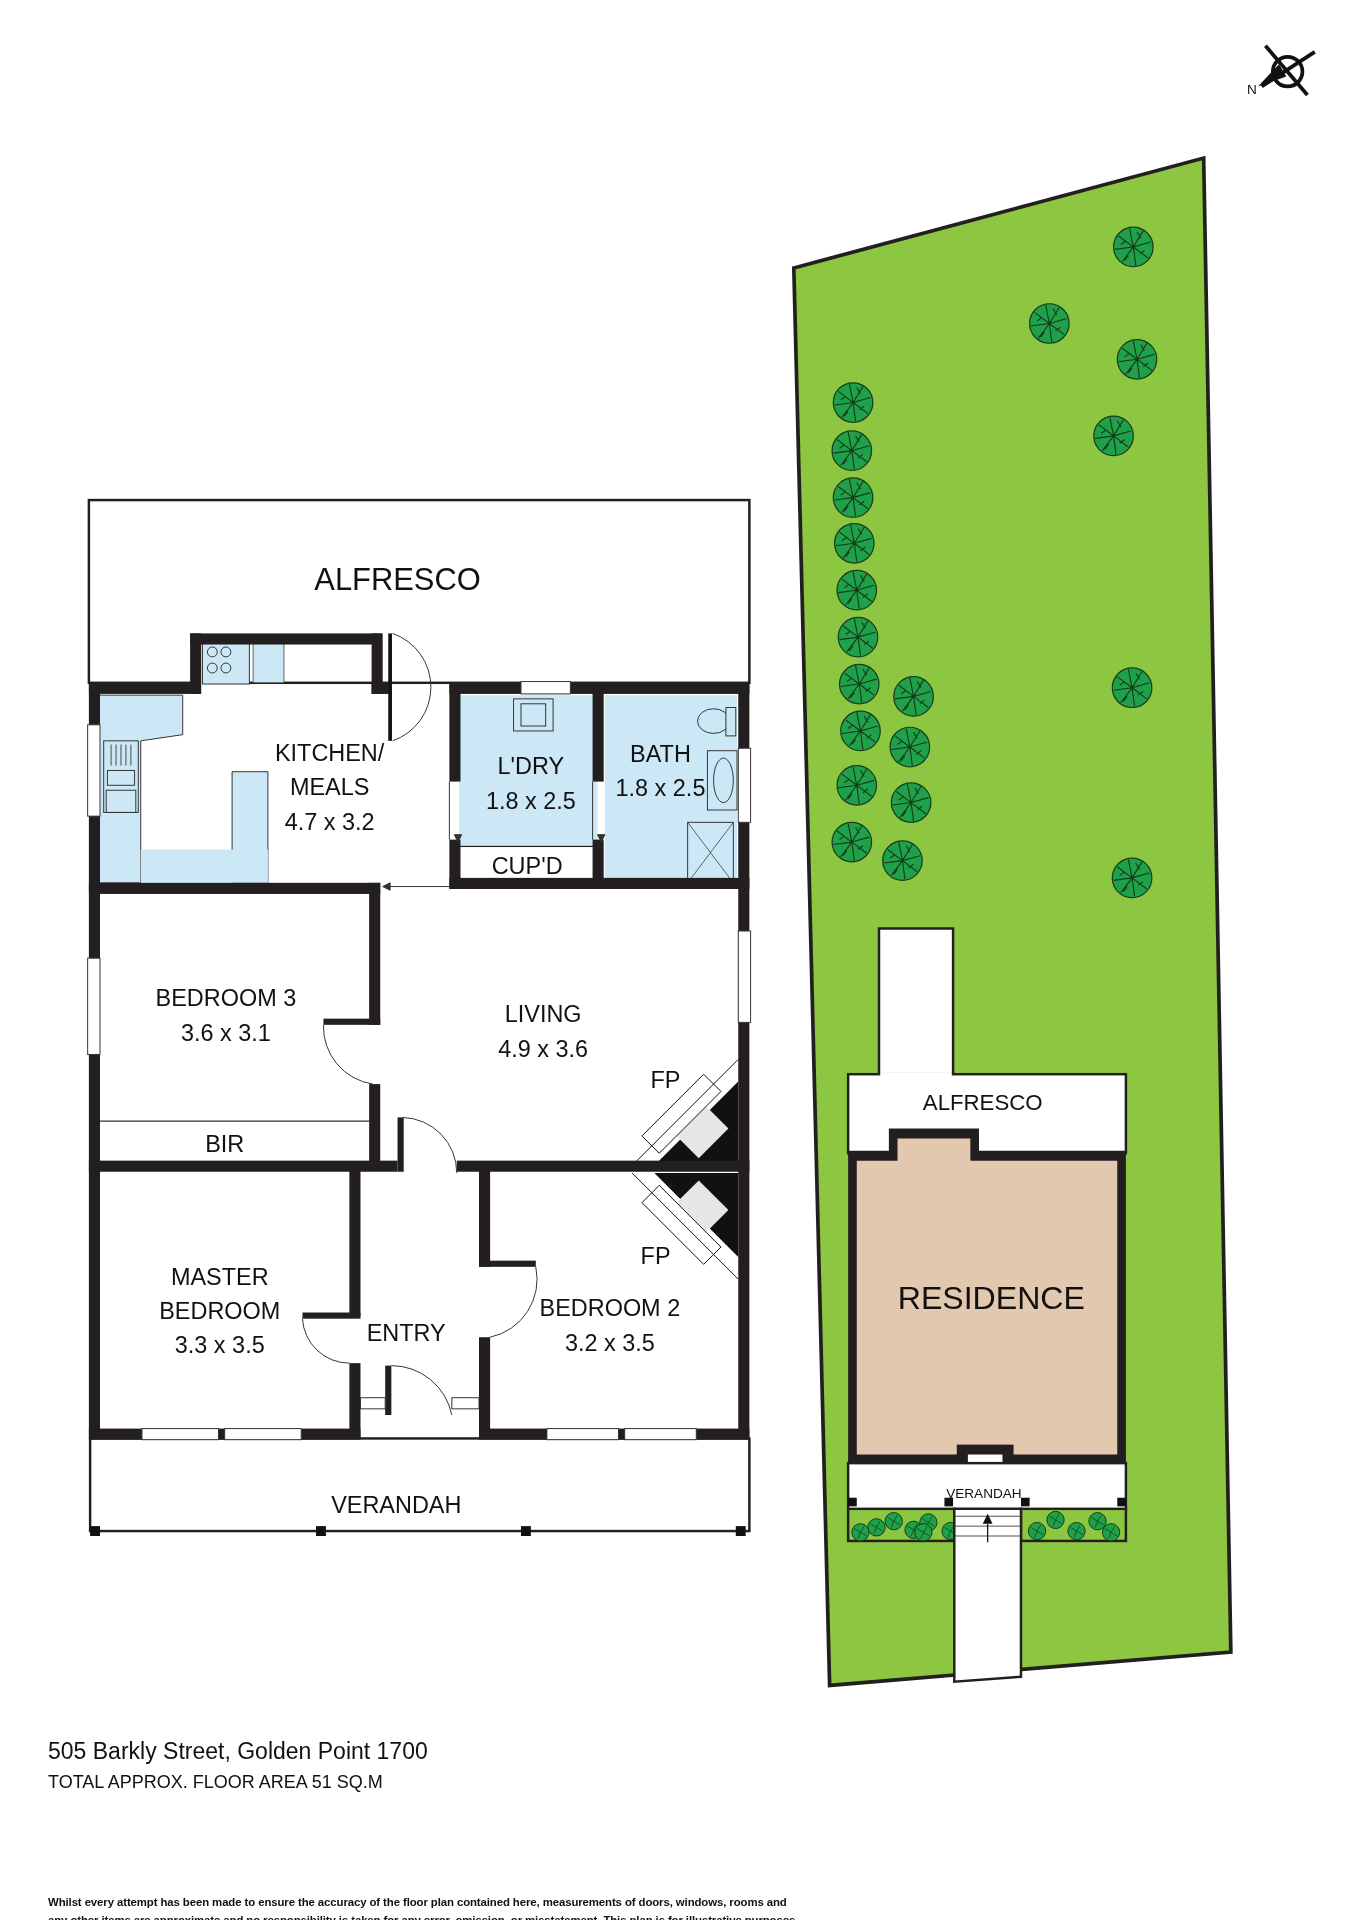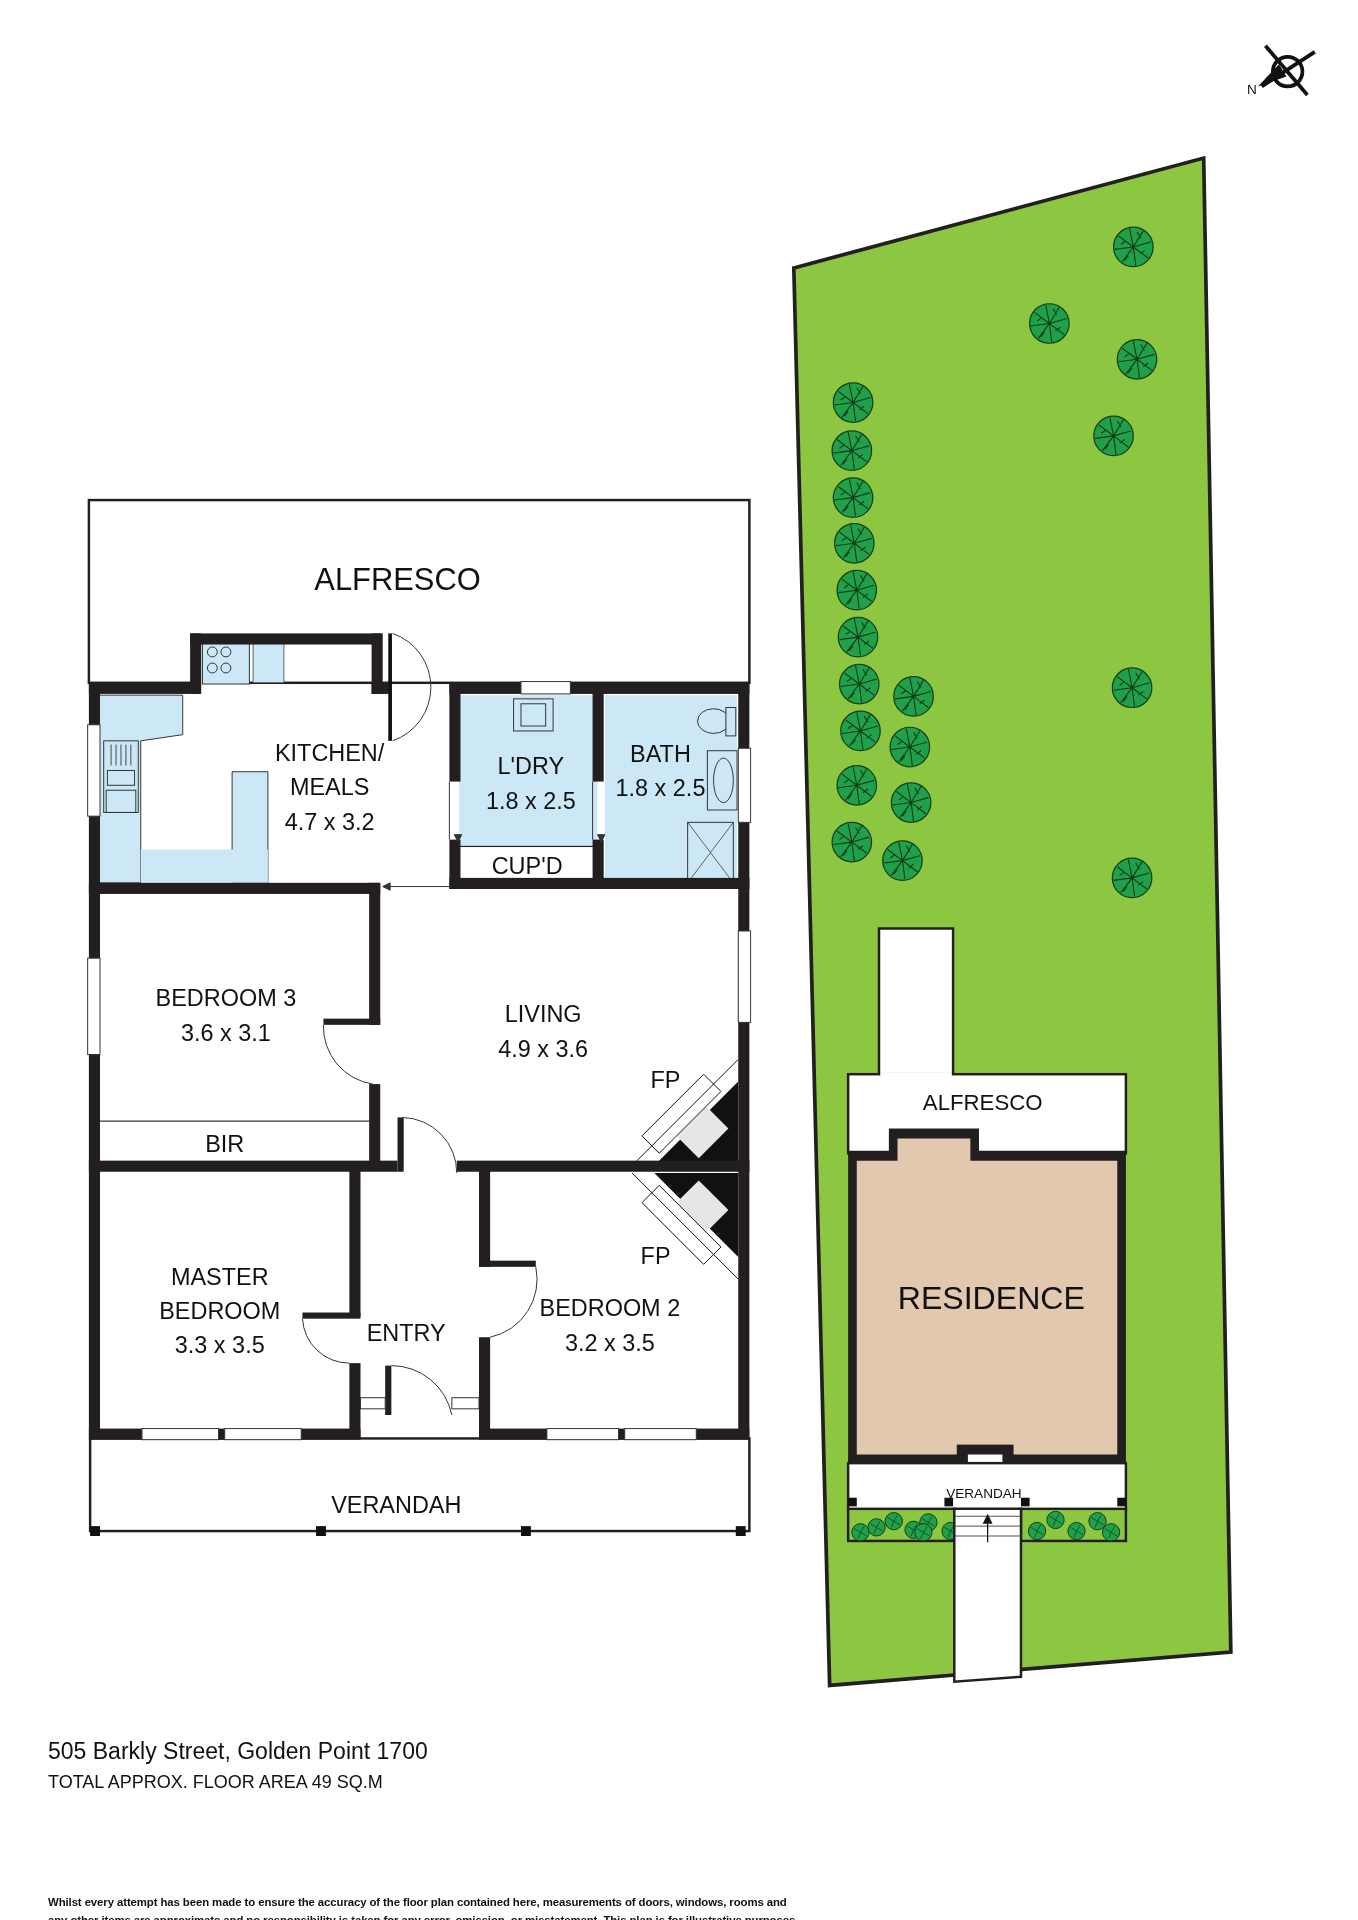--- a/index.html
+++ b/index.html
@@ -264,14 +264,14 @@
     <line x1="800" y1="1249" x2="800" y2="1234" stroke="#111" stroke-width="1"></line>
     <polygon points="800,1226 796,1234 804,1234" fill="#111"></polygon>
 
     <text class="lbl small" x="796" y="899" text-anchor="middle">ALFRESCO</text>
     <text class="lbl room-xl" x="803" y="1060" text-anchor="middle">RESIDENCE</text>
     <text class="lbl tiny" x="797" y="1213" text-anchor="middle">VERANDAH</text>
   </g>
 </svg>
 
 <div class="footer" id="addr">505 Barkly Street, Golden Point 1700</div>
-<div class="footer" id="area">TOTAL APPROX. FLOOR AREA 49 SQ.M</div>
+<div class="footer" id="area">TOTAL APPROX. FLOOR AREA 51 SQ.M</div>
 <div class="footer" id="disc">Whilst every attempt has been made to ensure the accuracy of the floor plan contained here, measurements of doors, windows, rooms and any other items are approximate and no responsibility is taken for any error, omission, or misstatement. This plan is for illustrative purposes only and should be used as such by any prospective purchaser.</div>
 
 </body></html>

